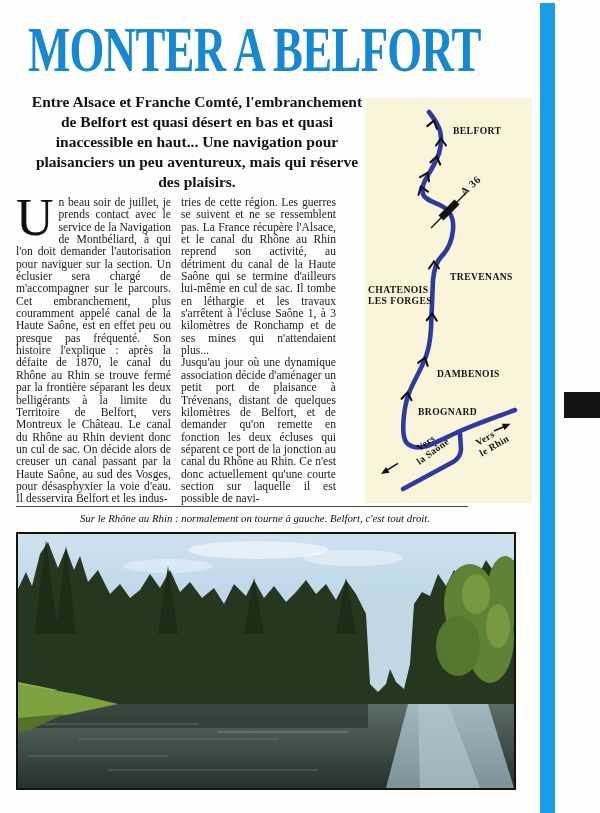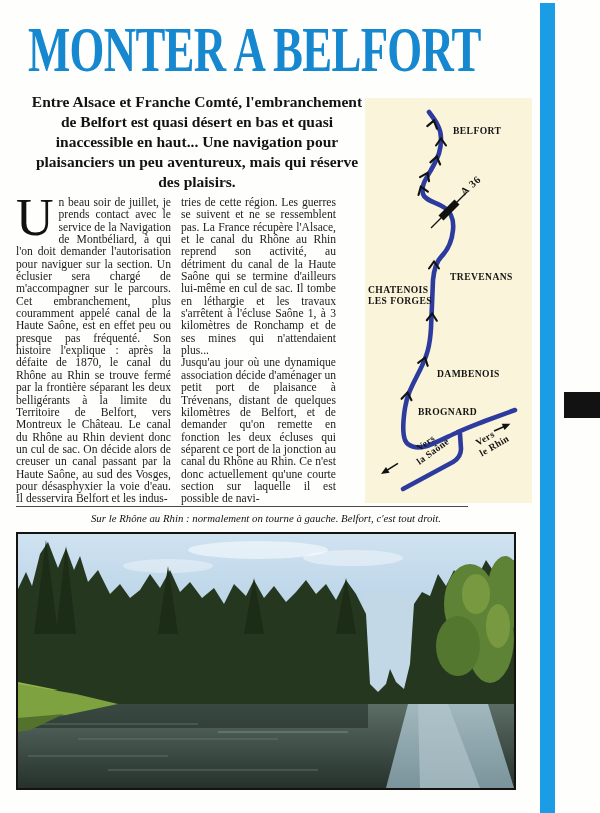--- a/index.html
+++ b/index.html
@@ -31,21 +31,21 @@
   .map{position:absolute;left:365px;top:98px;width:166px;height:405px;}
   .map svg{display:block;}
   .map text{
     font-family:"Liberation Serif","DejaVu Serif",serif;
     font-weight:bold;font-size:9.6px;letter-spacing:.4px;fill:#141414;
   }
   .map text.a36{font-size:10.5px;letter-spacing:.8px;}
   
   .rule{position:absolute;left:16px;top:506px;width:452px;height:1px;background:#4a4a4a;}
   .caption{
-    position:absolute;left:16px;top:512px;width:500px;text-align:center;
+    position:absolute;left:5px;top:512px;width:500px;text-align:center;
     font-style:italic;font-size:10.8px;color:#111;
   }
   
   .photo{
     position:absolute;left:16px;top:532px;width:500px;height:258px;
     border:2px solid #15130f;box-sizing:border-box;background:#9cbcd8;
   }
   .photo svg{display:block;}
   
   .accent-bar{position:absolute;left:540px;top:3px;width:15px;height:810px;background:#1b9de6;}

